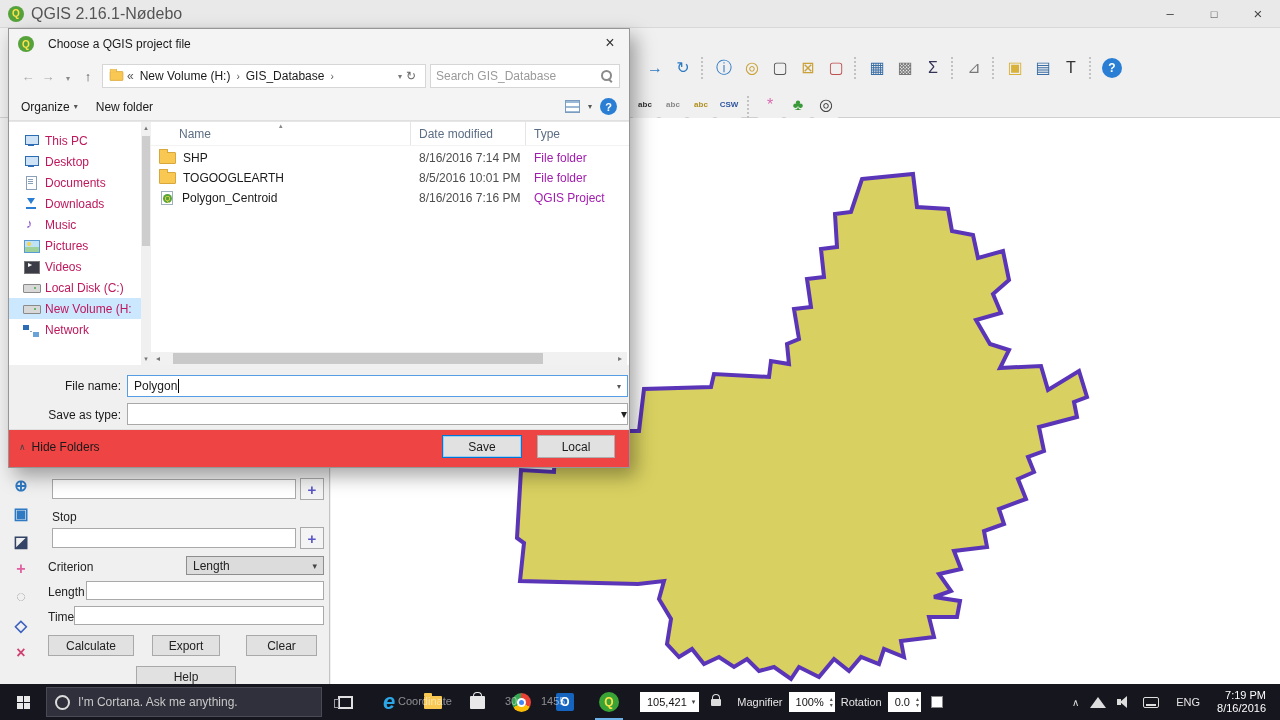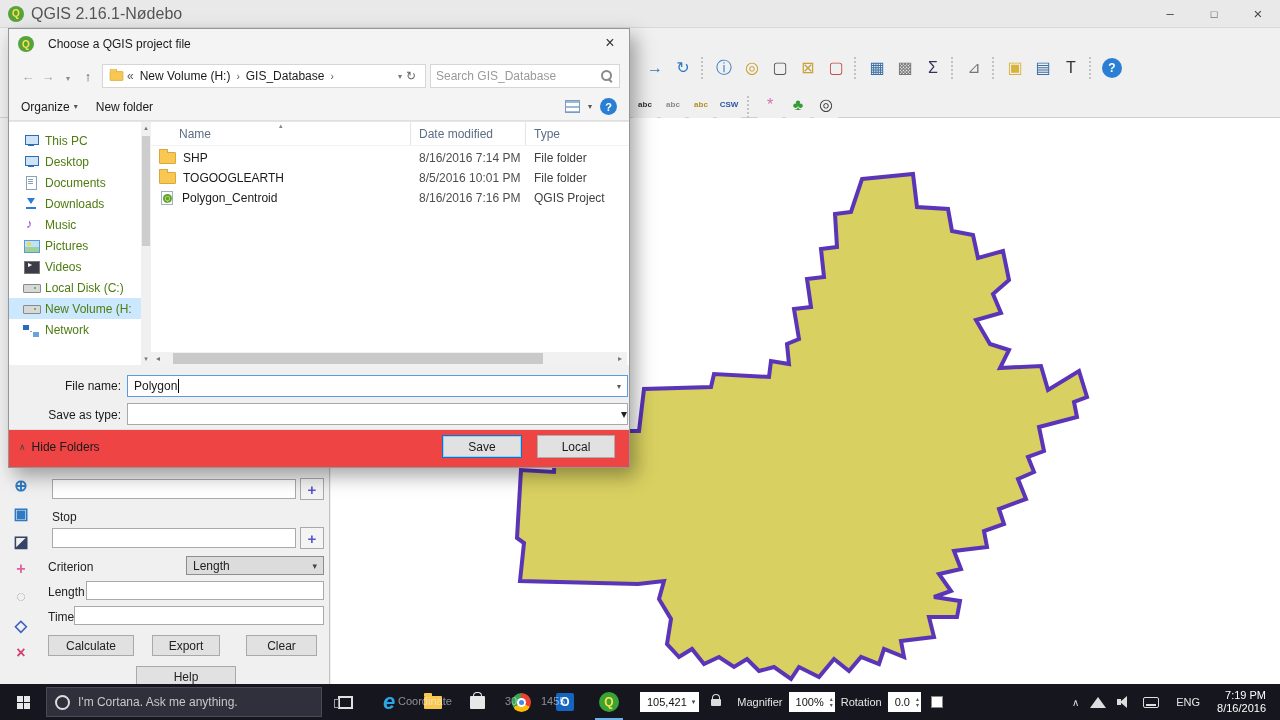--- a/index.html
+++ b/index.html
@@ -69,21 +69,21 @@
   .cmd .ccaret{font-size:8px;color:#555;margin-left:4px}
   .cmd .ccaret::before{content:"▾"}
   .cmd-right{margin-left:auto;display:flex;align-items:center;gap:8px}
   .ic-view{width:15px;height:13px;border:1px solid #7a9cc0;background:#fff repeating-linear-gradient(to bottom,#9db9d6 0 2px,transparent 2px 5px)}
   .view-caret{font-size:8px;color:#555}.view-caret::before{content:"▾"}
   .ic-help{width:17px;height:17px;border-radius:50%;background:#2a7fd4;color:#fff;font-size:11px;font-weight:bold;display:flex;align-items:center;justify-content:center}
   .ic-help::before{content:"?"}
 
   .dlg-body{position:absolute;left:0;top:92px;right:0;height:244px;background:#fff;border-top:1px solid #e6e6e6}
   .sb{position:absolute;left:0;top:0;bottom:0;width:132px;padding-top:8px;overflow:hidden}
-  .sb-item{height:21px;display:flex;align-items:center;padding-left:14px;color:#4d7c0f}
+  .sb-item{height:21px;display:flex;align-items:center;padding-left:14px;color:#be185d}
   .sb-item.selected{background:#cce8ff}
   .si{width:16px;height:14px;margin-right:6px;flex:0 0 16px;position:relative;display:inline-block}
   .si-monitor::before{content:"";position:absolute;left:2px;top:1px;width:12px;height:8px;border:1px solid #2b6cb5;background:#cfe3f7}
   .si-monitor::after{content:"";position:absolute;left:5px;top:10px;width:6px;height:2px;background:#2b6cb5}
   .si-doc::before{content:"";position:absolute;left:3px;top:0;width:9px;height:12px;border:1px solid #8aa0b8;background:#fff}
   .si-doc::after{content:"";position:absolute;left:5px;top:3px;width:5px;height:1px;background:#8aa0b8;box-shadow:0 2px 0 #8aa0b8,0 4px 0 #8aa0b8}
   .si-download::before{content:"";position:absolute;left:4px;top:1px;border:4px solid transparent;border-top:6px solid #2b7cd3}
   .si-download::after{content:"";position:absolute;left:3px;top:10px;width:10px;height:2px;background:#2b7cd3}
   .si-music::before{content:"♪";position:absolute;left:3px;top:-2px;color:#8a4fd0;font-size:13px}
   .si-picture::before{content:"";position:absolute;left:1px;top:1px;width:14px;height:11px;border:1px solid #5b9bd5;background:linear-gradient(180deg,#bfe3f5 55%,#9fd29a 55%)}
@@ -103,21 +103,21 @@
   .fheaders{position:absolute;left:0;top:0;right:0;height:24px;display:flex;align-items:flex-start;color:#5c6e84;border-bottom:1px solid #f2f2f2}
   .fh-name{flex:0 0 260px;padding-left:28px;position:relative;border-right:1px solid #e5e5e5;height:100%;display:flex;align-items:center}
   .fh-date{flex:0 0 115px;padding-left:8px;border-right:1px solid #e5e5e5;height:100%;display:flex;align-items:center}
   .fh-type{flex:1;padding-left:8px;height:100%;display:flex;align-items:center}
   .sort-caret{position:absolute;left:128px;top:0px;font-size:7px;color:#888}
   .sort-caret::before{content:"▴"}
   .frows{position:absolute;left:0;top:26px;right:0}
   .frow{height:20px;display:flex;align-items:center}
   .fc-name{flex:0 0 260px;display:flex;align-items:center;gap:7px;padding-left:8px;color:#1a1a1a}
   .fc-date{flex:0 0 115px;padding-left:8px;color:#4e4e4e}
-  .fc-type{flex:1;padding-left:8px;color:#404040}
+  .fc-type{flex:1;padding-left:8px;color:#a21caf}
   .ic-folder{width:17px;height:12px;background:#f8c852;border:1px solid #d9a83c;border-radius:1px;position:relative;flex:0 0 17px}
   .ic-folder::before{content:"";position:absolute;top:-4px;left:-1px;width:7px;height:3px;background:#f8c852;border:1px solid #d9a83c;border-bottom:none;border-radius:1px 1px 0 0}
   .ic-qgisfile{width:12px;height:14px;background:#fff;border:1px solid #9fb0c0;position:relative;flex:0 0 12px;margin:0 2px}
   .ic-qgisfile::after{content:"Q";position:absolute;left:1px;top:2px;width:9px;height:9px;border-radius:50%;background:#57a33b;color:#ffe24a;font-size:7px;line-height:9px;text-align:center}
   .hscroll{position:absolute;left:0;right:2px;bottom:0;height:13px;background:#f1f1f1;display:flex;align-items:center}
   .hs-left,.hs-right{width:14px;text-align:center;color:#777;font-size:8px}
   .hs-left::before{content:"◂"} .hs-right::before{content:"▸"}
   .hs-track{flex:1;height:13px;position:relative}
   .hs-thumb{position:absolute;left:8px;top:1px;width:370px;height:11px;background:#c9c9c9}
   .hs-right{margin-left:auto}

